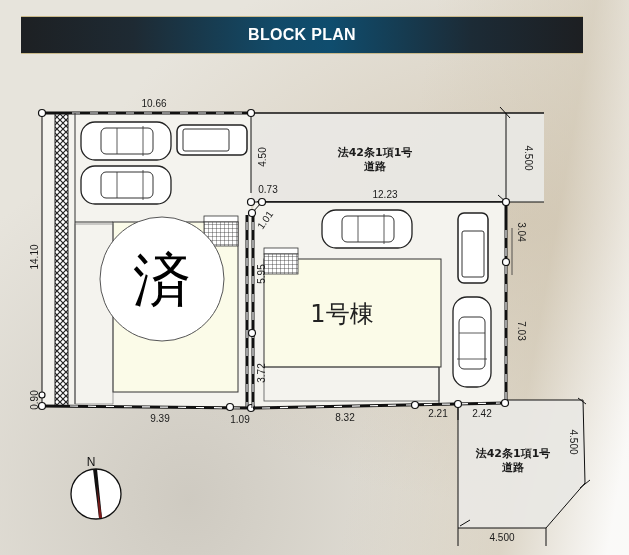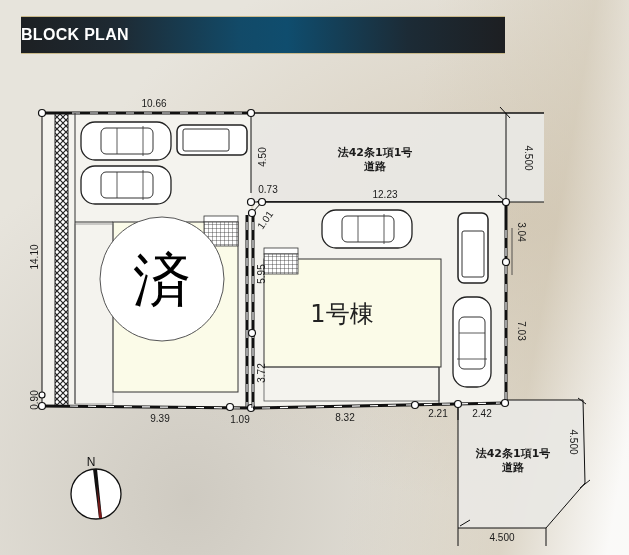--- a/index.html
+++ b/index.html
@@ -10,24 +10,24 @@
   }
   .bg-photo {
     position: absolute; inset: 0;
     background:
       linear-gradient(100deg, rgba(255,255,255,0) 0%, rgba(255,255,255,0.0) 60%, rgba(210,200,180,0.55) 82%, rgba(255,255,255,0.8) 97%),
       radial-gradient(ellipse at 85% 40%, rgba(200,185,160,0.6), rgba(230,225,215,0) 60%),
       radial-gradient(ellipse at 30% 90%, rgba(190,185,175,0.6), rgba(230,225,215,0) 50%),
       #e7e4dc;
   }
   .banner {
-    position: absolute; left: 21px; top: 16px; width: 484px; height: 36px;
+    position: absolute; left: 21px; top: 16px; width: 562px; height: 36px;
     background: linear-gradient(90deg, #1d2023 0%, #1e2a33 20%, #124a68 45%, #0f4d6e 55%, #1c2b36 80%, #1d1f22 100%);
     border-top: 1px solid #c9b98a; border-bottom: 1px solid #c9b98a;
-    display: flex; align-items: center; justify-content: flex-start;
+    display: flex; align-items: center; justify-content: center;
   }
   .banner-title {
     color: #ffffff; font-size: 16px; font-weight: bold; letter-spacing: 0.3px;
   }
   svg.plan { position: absolute; left: 0; top: 0; }
   .dim { font-family: "Liberation Sans", sans-serif; font-size: 10px; fill: #1a1a1a; }
   .road-label { font-family: "DejaVu Sans", sans-serif; font-size: 11px; font-weight: bold; fill: #1a1a1a; }
   .bldg-label { font-family: "DejaVu Sans", sans-serif; font-size: 24px; fill: #222; }
   .sold-label { font-family: "DejaVu Sans", sans-serif; font-size: 58px; fill: #000; }
   .compass-n { font-family: "Liberation Sans", sans-serif; font-size: 12px; fill: #111; }

